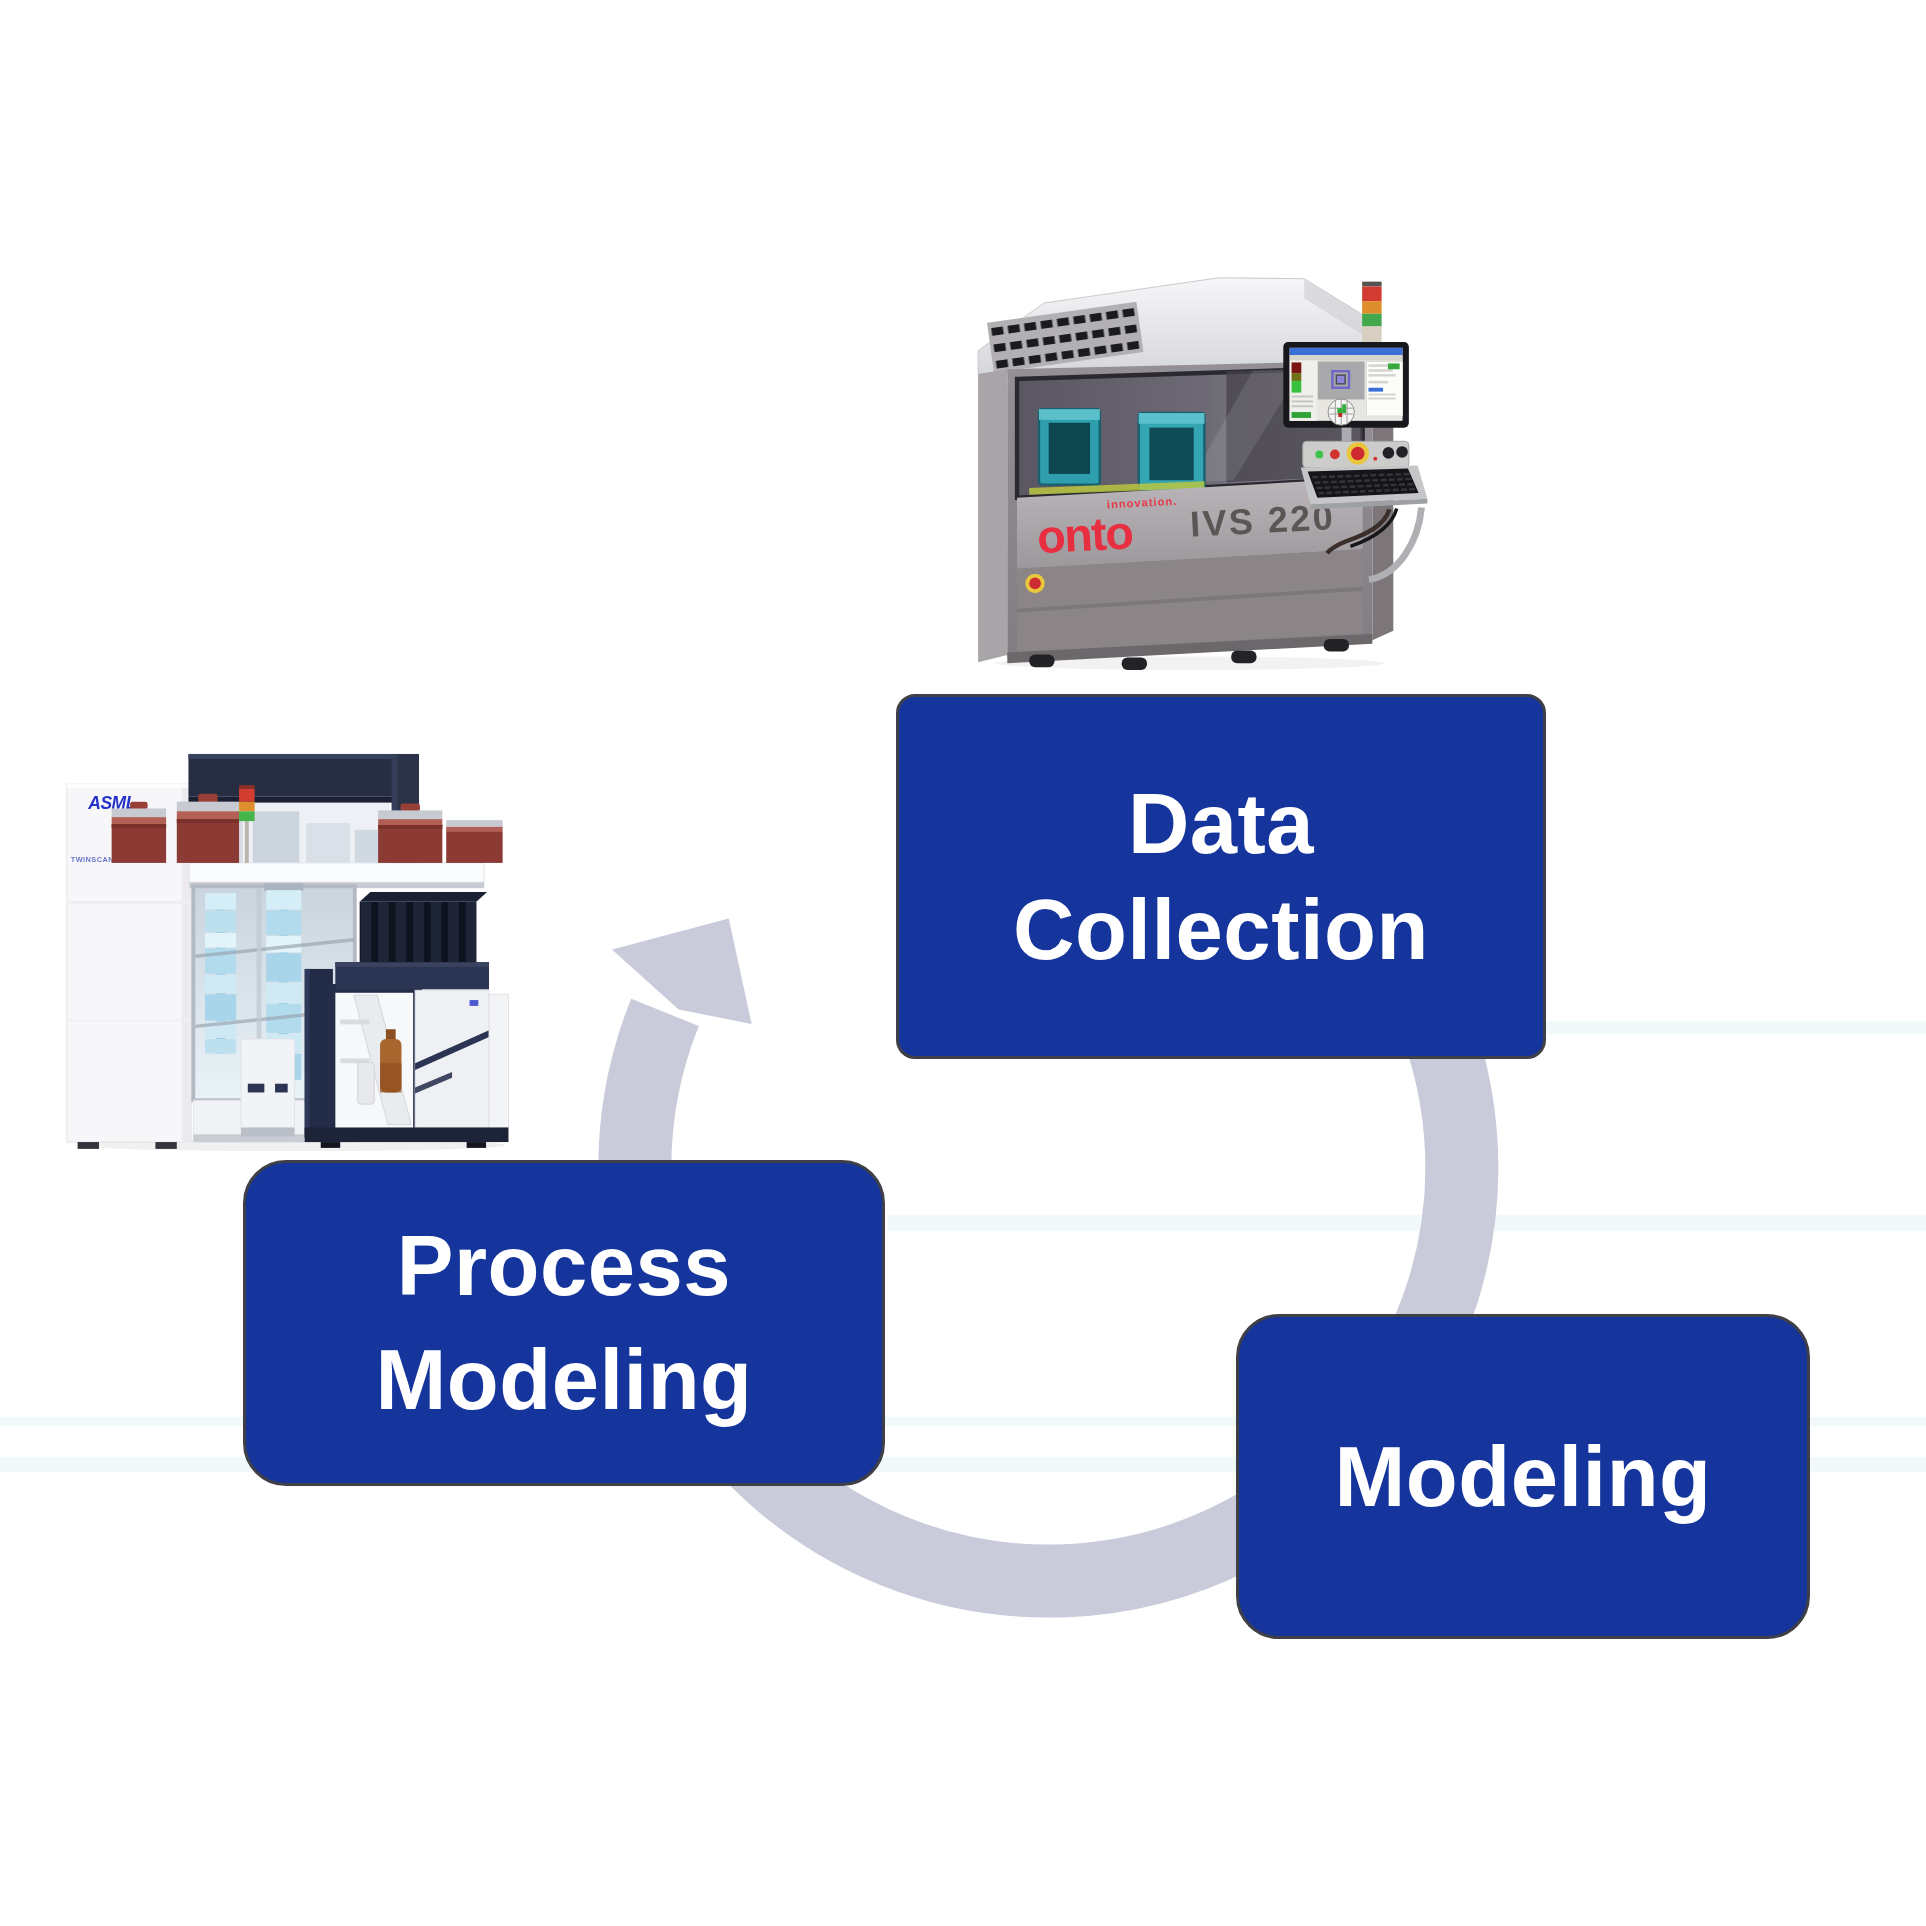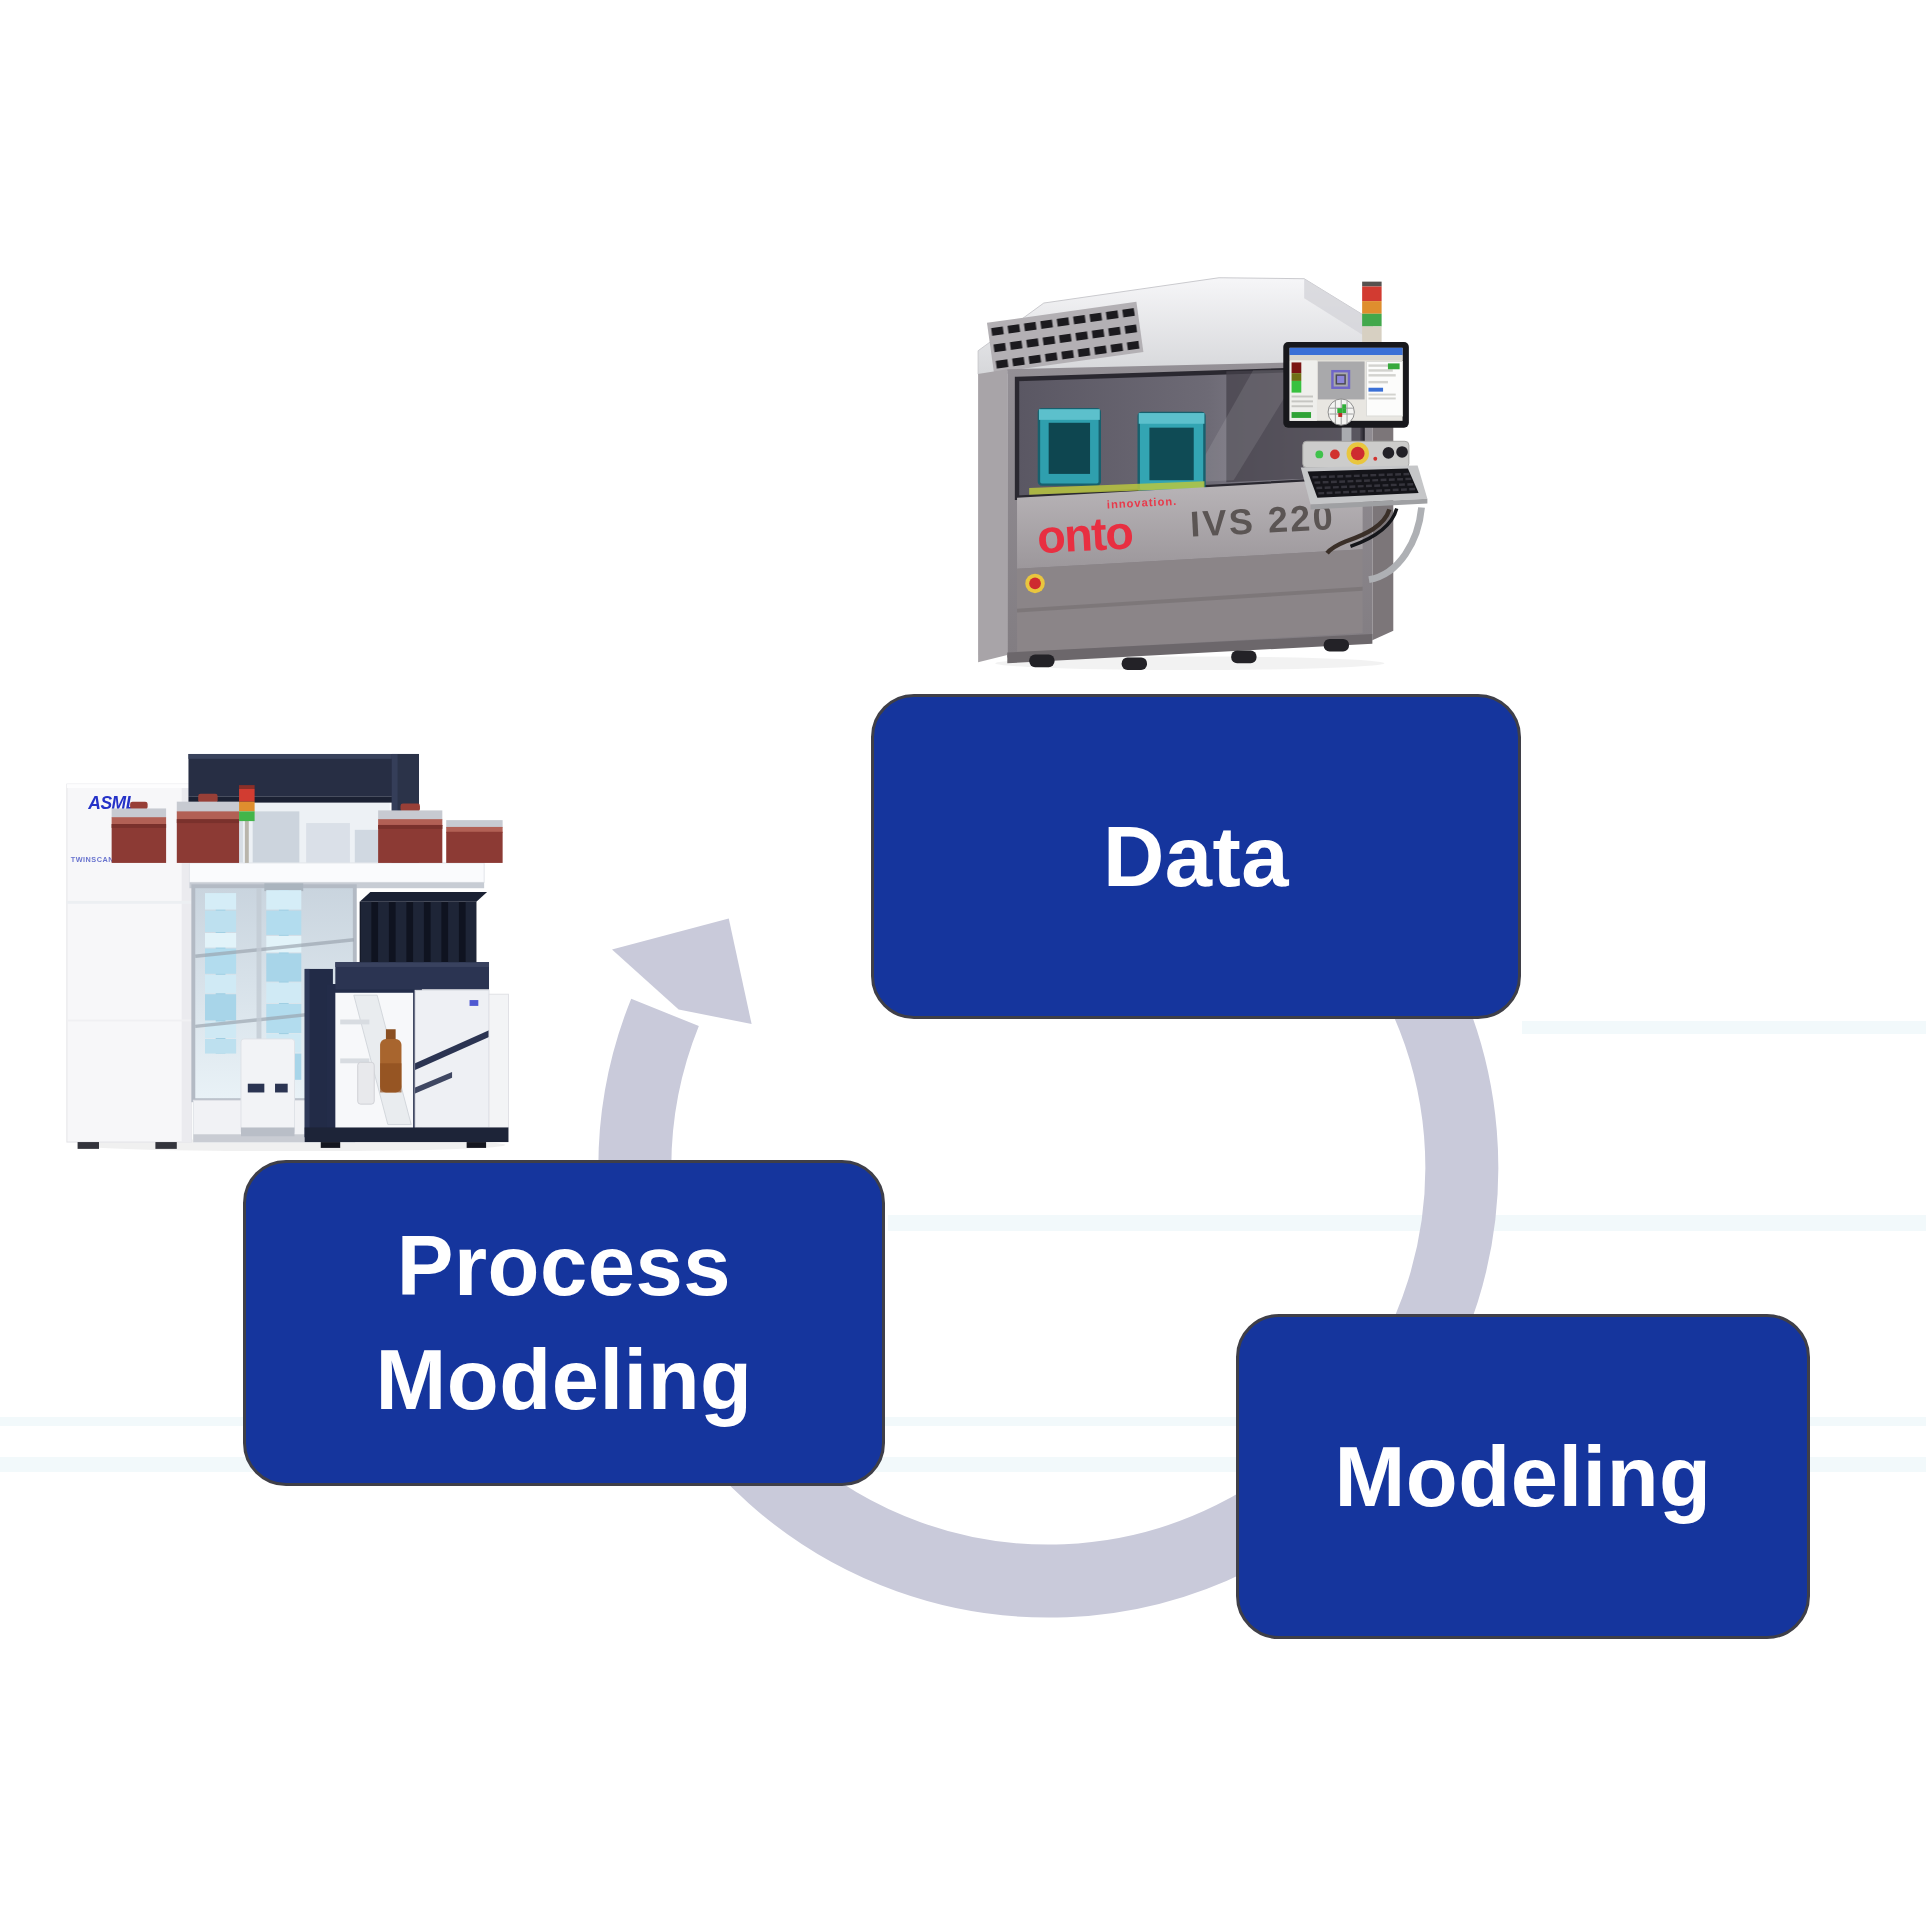--- a/index.html
+++ b/index.html
@@ -8,21 +8,21 @@
   .bg-band{position:absolute;left:0;width:1926px;background:#eef7fa;opacity:.75;}
   #band-1{top:1021px;height:12.6px;left:1522px;width:404px;}
   #band-2{top:1215px;height:15.6px;left:888px;width:1038px;}
   #band-3{top:1417px;height:8.8px;}
   #band-4{top:1457px;height:14.6px;}
   #cycle-arc-svg{position:absolute;left:0;top:0;width:1926px;height:1926px;}
   .cycle-box{position:absolute;background:#15359d;border:3.9px solid #3f3f48;border-radius:43px;
              display:flex;flex-direction:column;align-items:center;justify-content:center;
              color:#ffffff;font-weight:bold;font-size:85px;line-height:106px;text-align:center;
              box-sizing:border-box;letter-spacing:0.5px;}
-  #box-data-collection{left:871px;top:694px;width:650px;height:325px;}
+  #box-data-collection{left:896px;top:694px;width:650px;height:365px;border-radius:19px;}
   #box-process-feedback{left:243px;top:1160px;width:642px;height:326px;gap:8px;}
   #box-modeling{left:1236px;top:1314px;width:574px;height:325px;}
   .machine-svg{position:absolute;}
   #ivs-svg{left:961px;top:268px;width:482px;height:404px;}
   #asml-svg{left:63px;top:747px;width:462px;height:404px;}
   .onto-brand{font-family:"Liberation Sans",sans-serif;font-weight:bold;font-size:96px;fill:#e82f41;letter-spacing:-3px;}
   .onto-sub{font-family:"Liberation Sans",sans-serif;font-weight:bold;font-size:23px;fill:#e8394a;letter-spacing:2px;}
   .ivs-model{font-family:"Liberation Sans",sans-serif;font-weight:bold;font-size:74px;fill:#5b5554;letter-spacing:5px;}
   .asml-brand{font-family:"Liberation Sans",sans-serif;font-weight:bold;font-style:italic;font-size:36px;fill:#2532c8;letter-spacing:-1px;}
   .asml-panel{font-family:"Liberation Sans",sans-serif;font-weight:bold;font-size:15px;fill:#4553c4;letter-spacing:1px;opacity:.8;}
@@ -327,20 +327,21 @@
       <rect x="836" y="520" width="18" height="12" fill="#2532c8" opacity="0.8"></rect>
       <rect x="876" y="508" width="40" height="274" fill="#f3f4f6" stroke="#e0e0e5" stroke-width="2"></rect>
       <rect x="497" y="782" width="419" height="30" fill="#1d2438"></rect>
       <rect x="530" y="812" width="40" height="12" fill="#14161f"></rect>
       <rect x="830" y="812" width="40" height="12" fill="#14161f"></rect>
     </g>
   </svg>
 
   <div class="cycle-box" id="box-data-collection">
     <span>Data</span>
+    <span>Collection</span>
   </div>
 
   <div class="cycle-box" id="box-process-feedback">
     <span>Process</span>
     <span>Modeling</span>
   </div>
 
   <div class="cycle-box" id="box-modeling">
     <span>Modeling</span>
   </div>

